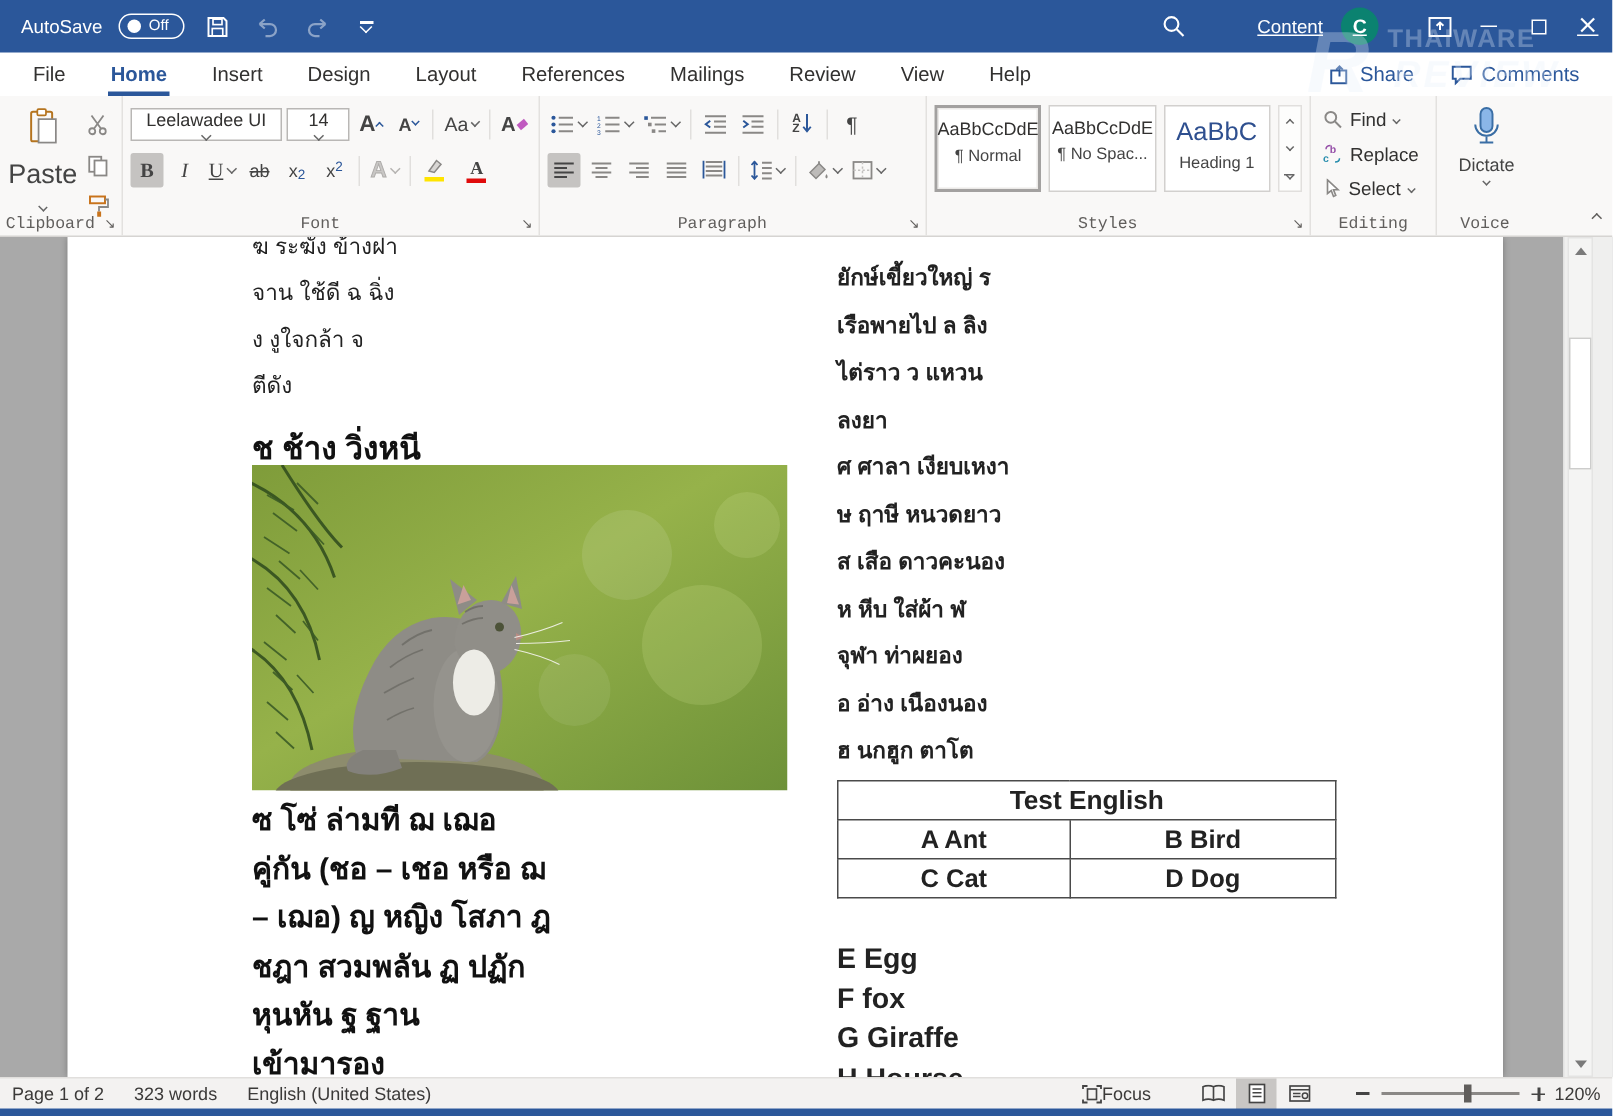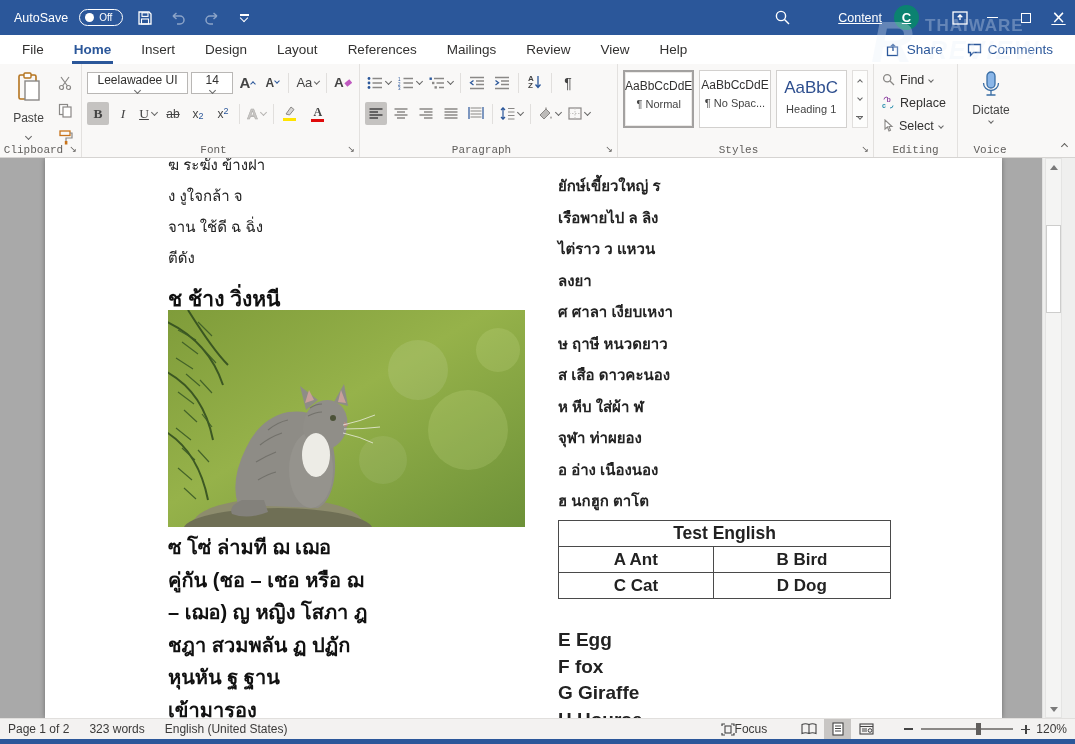--- a/index.html
+++ b/index.html
@@ -55,21 +55,21 @@
   .grow1 { display:flex; align-items:center; height:29px; gap:3px; }
   .grow2 { display:flex; align-items:center; height:29px; gap:3px; margin-top:2px; }
   .ib { height:23px; min-width:22px; padding:0 2px; display:flex; align-items:center; justify-content:center; border-radius:2px; color:#444; font-size:13px; }
   .ib.on { background:#c5c3c1; }
   .ib .cvx { width:5px; height:5px; border-right:1.2px solid #666; border-bottom:1.2px solid #666; transform:rotate(45deg); margin-left:3px; margin-top:-2px; }
   .vsep { width:1px; height:20px; background:#e1dfdd; margin:0 2px; }
   .combo { height:22px; background:#fff; border:1px solid #b9b7b5; display:flex; align-items:center; justify-content:space-between; padding:0 5px; font-size:12px; color:#323130;flex-direction:column; }
   svg.ric { display:block; }
 
   
-  .bigbtn { width:52px; height:72px; display:flex; flex-direction:column; align-items:center; justify-content:flex-start; padding-top:4px; gap:9px; font-size:12px; color:#444; border-radius:2px; }
+  .bigbtn { width:52px; height:72px; display:flex; flex-direction:column; align-items:center; justify-content:flex-start; padding-top:4px; gap:9px; font-size:18px; color:#444; border-radius:2px; }
   .clip-col { display:flex; flex-direction:column; gap:4px; margin-left:2px; margin-top:4px; }
 
   
   .lt { font-weight:bold; font-size:13.5px; color:#444; line-height:1; }
   .lt.serif { font-family:"Liberation Serif",serif; }
   .underbar { display:block; height:3px; width:13px; margin-top:1px; }
 
   
   .scard { width:75px; height:58px; background:#fff; border:1px solid #d2d0ce; margin-right:5px; text-align:center; padding-top:7px; color:#323130; }
   .scard.sel { border:2px solid #a3a1a0; box-shadow:0 0 0 1px #eceae8 inset; }
@@ -523,22 +523,22 @@
   </div>
 
   <span class="collapse-chv"><span class="cv cv-u" style="width:5px;height:5px"></span></span>
 </div>
 
 <div class="canvas">
   <div class="page">
 
     <div class="colL thai">
       <div>ฆ ระฆัง ข้างฝา</div>
+      <div>จาน ใช้ดี ฉ ฉิ่ง</div>
       <div>ง งูใจกล้า จ</div>
-      <div>จาน ใช้ดี ฉ ฉิ่ง</div>
       <div>ตีดัง</div>
     </div>
 
     <div class="docHeading thai">ช ช้าง วิ่งหนี</div>
 
     <svg class="catimg" viewBox="0 0 357 217" preserveAspectRatio="none">
       <defs>
         <linearGradient id="bgG" x1="0" y1="0" x2="1" y2="1">
           <stop offset="0" stop-color="#7f9c3a"></stop>
           <stop offset="0.45" stop-color="#96b24a"></stop>

